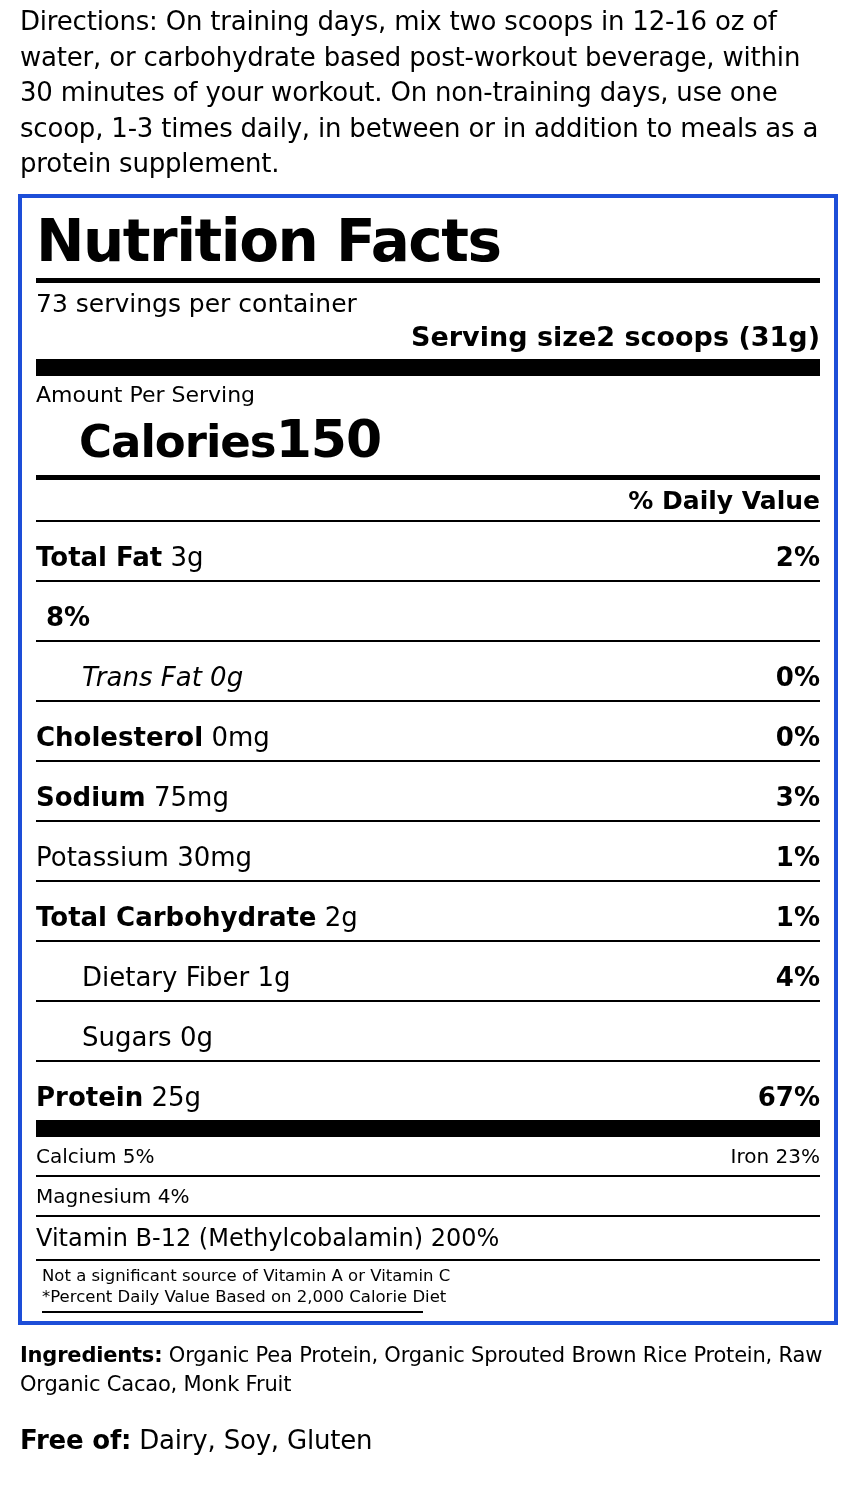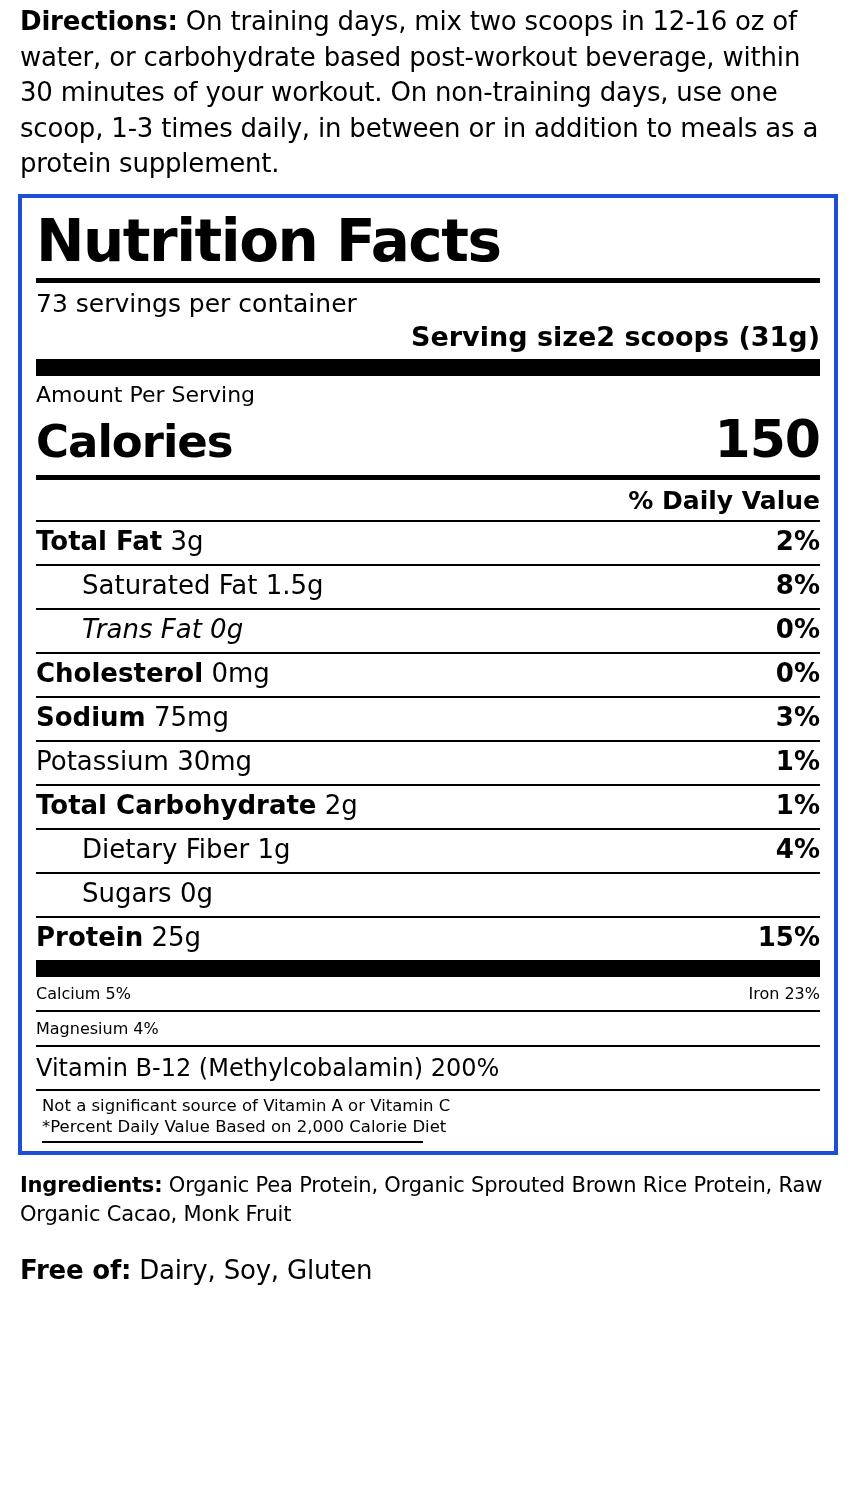--- a/index.html
+++ b/index.html
@@ -23,21 +23,21 @@
   }
 
   
   .directions {
     font-size: 26px;
     line-height: 1.37;
     padding: 4px 2px 0 10px;
     letter-spacing: -0.2px;
   }
   .directions .lead {
-    font-weight: bold;
+    font-weight: normal;
   }
 
   
   .nf-panel {
     border: 4px solid #1d4ed8;
     margin: 12px 4px 0 8px;
     padding: 10px 14px 8px 14px;
     box-sizing: border-box;
   }
   .nf-title {
@@ -65,23 +65,23 @@
     padding: 1px 0 7px 0;
   }
 
   .amount-label {
     font-size: 22px;
     padding: 6px 0 0 0;
     line-height: 1.2;
   }
   .cal-row {
     display: flex;
-    justify-content: space-between;
     align-items: baseline;
     padding: 0 0 6px 0;
+    margin-left: 43px;
   }
   .cal-word {
     font-size: 45px;
     font-weight: bold;
     letter-spacing: -1px;
   }
   .cal-value {
     font-size: 52px;
     font-weight: bold;
     letter-spacing: -1px;
@@ -92,34 +92,34 @@
     font-size: 25px;
     font-weight: bold;
     padding: 6px 0 5px 0;
   }
 
   .nutrient-row {
     display: flex;
     justify-content: space-between;
     align-items: baseline;
     font-size: 26px;
-    padding: 4px 0 8px 0;
+    padding: 20px 0 8px 0;
   }
   .nutrient-row .nm { flex: 1 1 auto; }
   .nutrient-row .pct { font-weight: bold; white-space: nowrap; padding-left: 10px; }
   .nutrient-row.indent .nm { padding-left: 46px; }
   .nutrient-row b { font-weight: bold; }
   .nutrient-row i { font-style: italic; }
 
   
   .vit-row {
     display: flex;
     justify-content: space-between;
     align-items: baseline;
-    font-size: 16px;
+    font-size: 20px;
     padding: 7px 0 7px 0;
     gap: 8px;
   }
   .vit-single {
     font-size: 24px;
     padding: 7px 0 7px 0;
   }
   .footnotes {
     font-size: 16.5px;
     line-height: 1.3;
@@ -182,21 +182,20 @@
 
     <div class="rule-thin"></div>
 
     <div id="nutrient-rows">
         <div class="nutrient-row">
           <span class="nm"><b>Total Fat</b><span> 3g</span></span>
           <span class="pct">2%</span>
         </div>
         <div class="rule-thin"></div>
         <div class="nutrient-row indent">
-          <span class="nm"><span>Saturated Fat</span><span> 1.5g</span></span>
           <span class="pct">8%</span>
         </div>
         <div class="rule-thin"></div>
         <div class="nutrient-row indent">
           <span class="nm"><i>Trans Fat</i><i> 0g</i></span>
           <span class="pct">0%</span>
         </div>
         <div class="rule-thin"></div>
         <div class="nutrient-row">
           <span class="nm"><b>Cholesterol</b><span> 0mg</span></span>
@@ -223,21 +222,21 @@
           <span class="pct">4%</span>
         </div>
         <div class="rule-thin"></div>
         <div class="nutrient-row indent">
           <span class="nm"><span>Sugars</span><span> 0g</span></span>
           <span class="pct"></span>
         </div>
         <div class="rule-thin"></div>
         <div class="nutrient-row">
           <span class="nm"><b>Protein</b><span> 25g</span></span>
-          <span class="pct">15%</span>
+          <span class="pct">67%</span>
         </div>
       </div>
 
     <div class="rule-thick"></div>
 
     <div id="vitamin-rows">
         <div class="vit-row">
           <span>Calcium 5%</span>
           <span>Iron 23%</span>
         </div>

